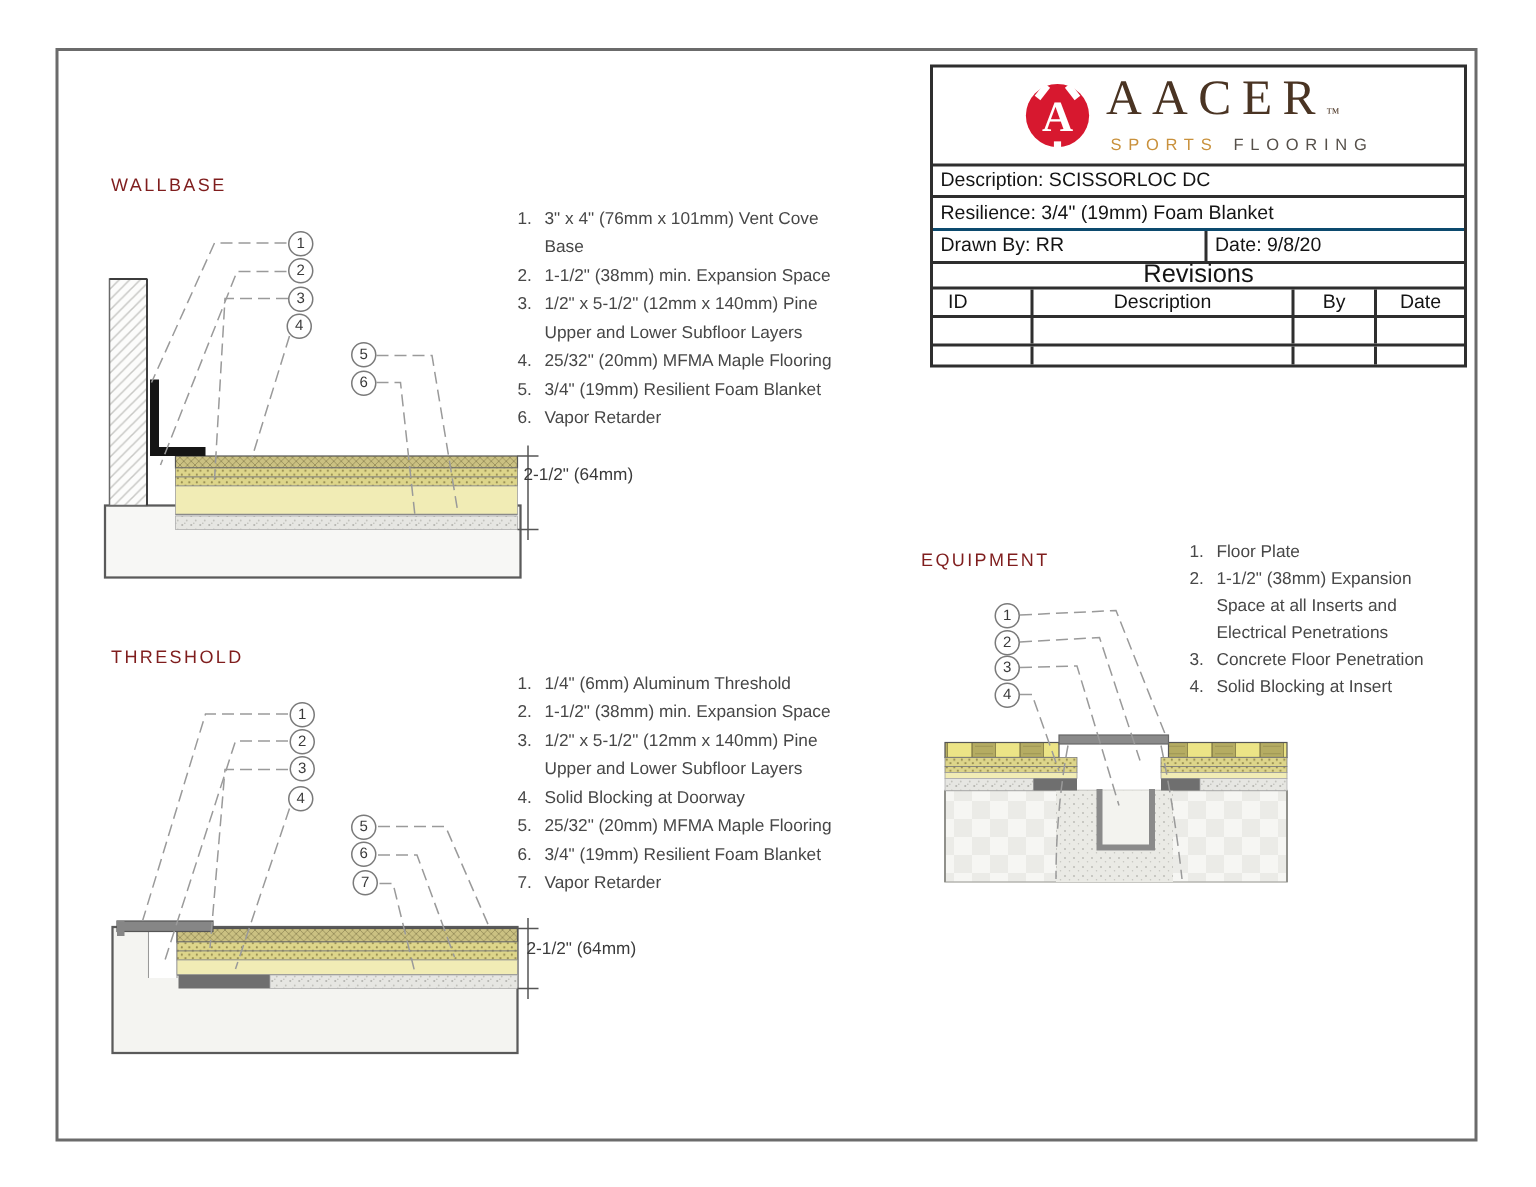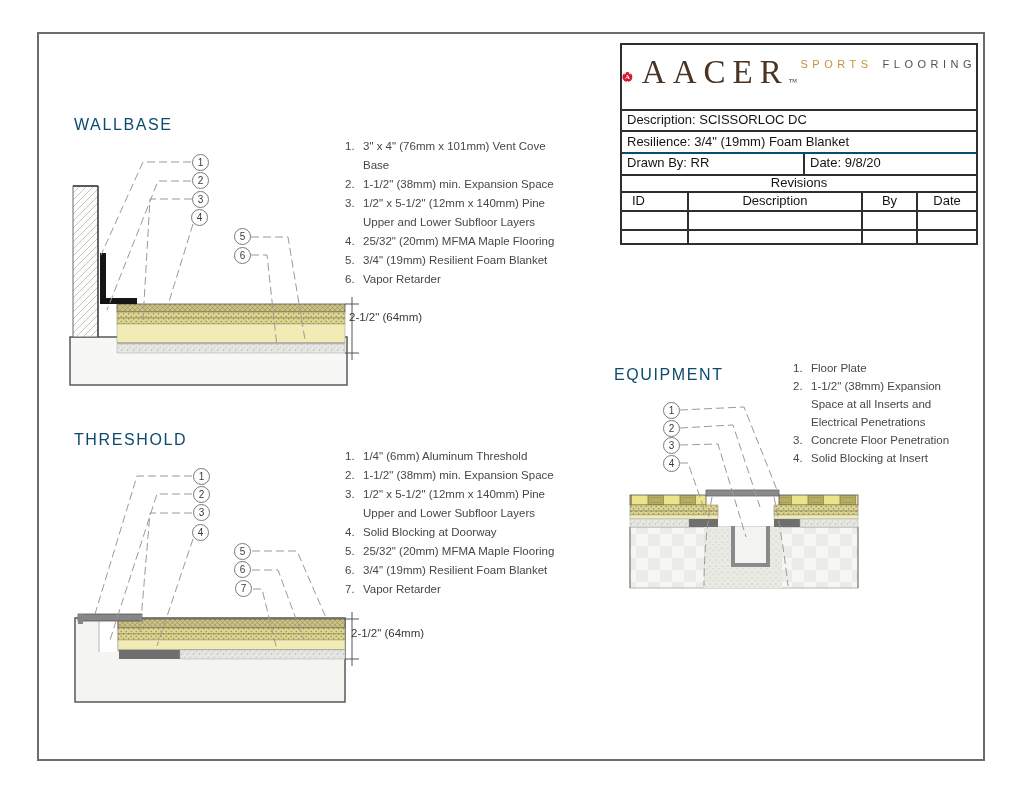--- a/index.html
+++ b/index.html
@@ -3,46 +3,46 @@
 <meta charset="utf-8">
 <style>
   html,body{margin:0;padding:0;background:#ffffff;}
   body{font-family:"Liberation Sans",sans-serif;-webkit-font-smoothing:antialiased;}
   #stage{position:relative;width:1024px;height:791px;background:#fff;overflow:hidden;}
   .sheet-border{position:absolute;left:37px;top:32px;width:948px;height:729px;border:2px solid #6b6b6b;box-sizing:border-box;}
 
   
   .tblock{position:absolute;left:620px;top:43px;width:358px;height:202px;border:2px solid #2e2e2e;box-sizing:border-box;display:flex;flex-direction:column;background:#fff;}
   .tb-logo{height:64px;display:flex;align-items:center;justify-content:center;gap:9px;}
-  .brandcol{display:flex;}
+  .brandcol{display:flex;flex-direction:column;}
   .brand{font-family:"Liberation Serif",serif;font-size:33px;line-height:30px;letter-spacing:7px;color:#4a3423;}
   .brand .tm{font-size:9px;letter-spacing:0;vertical-align:-2px;color:#4a3423;}
   .brandsub{font-size:11px;letter-spacing:4.5px;margin-top:1px;margin-left:3px;}
   .brandsub .gold{color:#c9913c;margin-right:10px;}
   .brandsub .drk{color:#56504a;}
   .tb-line{border-top:2px solid #2e2e2e;font-size:13px;color:#141414;padding:1px 0 0 5px;}
   .tb-desc{height:18px;line-height:16px;}
   .tb-res{height:19px;line-height:17px;}
   .tb-split{border-top:2px solid #0c4a6e;height:20px;display:flex;font-size:13px;color:#141414;}
   .tb-split .tb-cell{line-height:18px;padding-left:5px;width:181px;box-sizing:border-box;}
   .tb-split .tb-cell.bl{border-left:2px solid #2e2e2e;flex:1;}
-  .tb-rev{border-top:2px solid #2e2e2e;height:15px;line-height:14px;text-align:center;font-size:13px;color:#141414;}
+  .tb-rev{border-top:2px solid #2e2e2e;height:15px;line-height:14px;text-align:center;font-size:17px;color:#141414;}
   .tb-cols{border-top:2px solid #2e2e2e;display:flex;font-size:13px;color:#141414;}
   .tb-cols .c{text-align:center;line-height:15px;box-sizing:border-box;}
   .tb-cols .c.id{width:33px;}
   .tb-cols .c.desc{flex:1;margin-left:32px;}
   .tb-cols .c.by{width:55px;}
   .tb-cols .c.cdate{width:60px;}
   .tb-cols .bl{border-left:2px solid #2e2e2e;}
   .tb-hdr{height:17px;}
   .tb-empty1{height:17px;}
   .tb-empty2{flex:1;}
 
   
-  .panel-title{position:absolute;font-size:16px;letter-spacing:1.6px;color:#0c4a6e;}
+  .panel-title{position:absolute;font-size:12px;letter-spacing:1.6px;color:#7f1d1d;}
   .dwg{position:absolute;}
   .ldr{fill:none;stroke:#9a9a9a;stroke-width:1;stroke-dasharray:8 4;}
   .dimline{stroke:#555;stroke-width:1;fill:none;}
   .callout{position:absolute;width:17px;height:17px;border:1.2px solid #7a7a7a;border-radius:50%;box-sizing:border-box;background:#fff;font-size:10px;color:#3a3a3a;display:flex;align-items:center;justify-content:center;line-height:1;}
   .dim-label{position:absolute;font-size:11.5px;color:#3a3a3a;white-space:nowrap;}
 
   
   .notes{position:absolute;font-size:11.5px;color:#474747;}
   .note{display:flex;line-height:19px;}
   .note .nn{width:18px;flex:none;}

